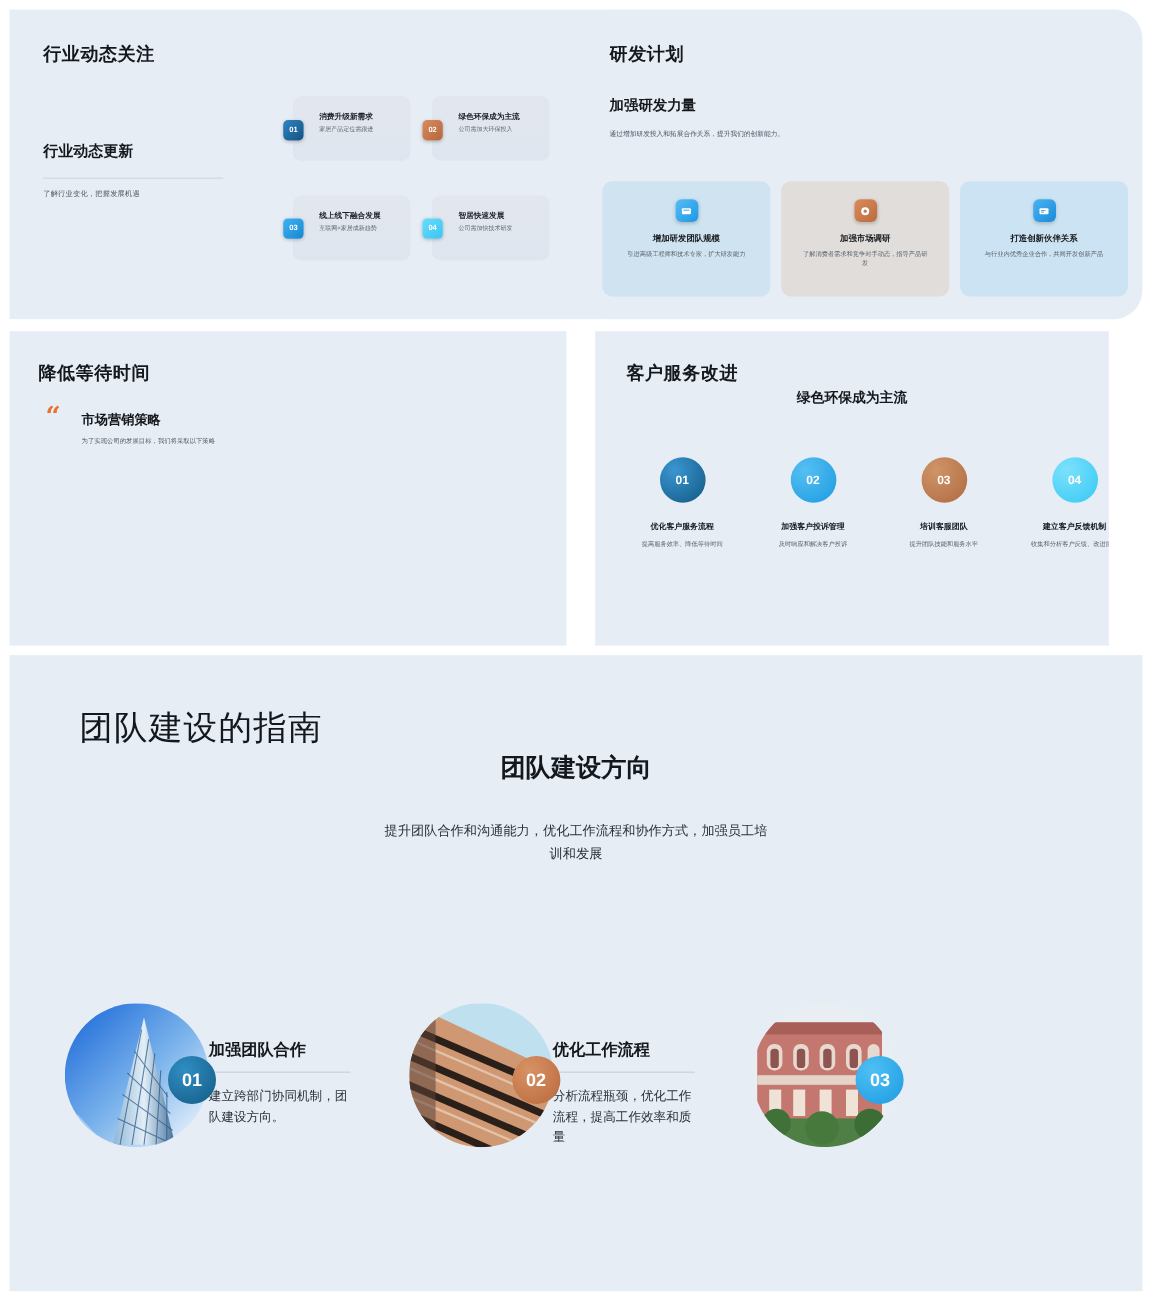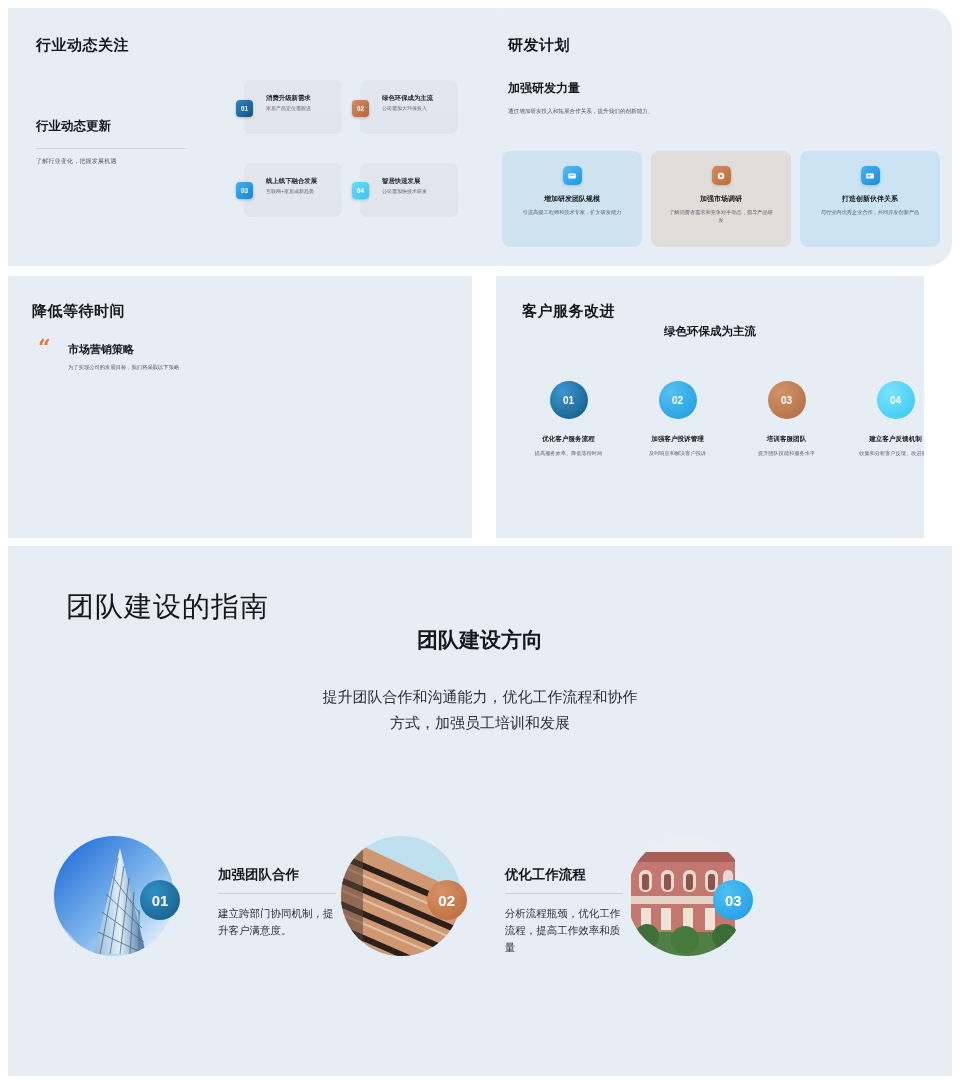--- a/index.html
+++ b/index.html
@@ -82,31 +82,31 @@
   .cc2{background:radial-gradient(circle at 32% 28%,#55c0f2,#1d9ae0);}
   .cc3{background:radial-gradient(circle at 32% 28%,#cf9467,#b06a41);}
   .cc4{background:radial-gradient(circle at 32% 28%,#7ce1fb,#35c8f5);}
   .cs-t{margin-top:16px;font-size:6.6px;font-weight:bold;color:#14181c;}
   .cs-d{margin-top:6px;font-size:5.2px;color:#5a636e;text-align:center;}
 
   
   .bb-title{position:absolute;left:58px;top:42px;font-size:28px;font-weight:normal;color:#14181c;letter-spacing:1px;}
   .bb-sub{position:absolute;left:0;right:0;top:80px;text-align:center;font-size:21px;font-weight:bold;color:#14181c;}
   .bb-desc{position:absolute;left:50%;transform:translateX(-50%);top:138px;width:320px;text-align:center;
-    font-size:15px;color:#2b313a;line-height:1.75;}
+    font-size:11px;color:#2b313a;line-height:1.75;}
   .tb-row{position:absolute;left:46px;top:290px;width:860px;display:flex;}
   .tb-item{width:287px;position:relative;display:flex;}
   .tb-photo{position:relative;width:120px;height:120px;border-radius:50%;flex:none;overflow:visible;}
   .tb-photo .img{width:120px;height:120px;border-radius:50%;overflow:hidden;}
   .tb-num{position:absolute;right:-6px;top:44px;width:40px;height:40px;border-radius:50%;
     display:flex;align-items:center;justify-content:center;color:#fff;font-size:15px;font-weight:bold;z-index:3;}
   .n1{background:radial-gradient(circle at 35% 30%,#2f8ec4,#145a82);}
   .n2{background:radial-gradient(circle at 35% 30%,#d89265,#b9683c);}
   .n3{background:radial-gradient(circle at 35% 30%,#4fc0f3,#1c9ae2);}
-  .tb-txt{margin-left:44px;padding-top:30px;width:122px;font-family:Liberation Mono, monospace;}
+  .tb-txt{padding-top:30px;width:122px;}
   .tb-t{font-size:13.5px;font-weight:bold;color:#14181c;}
   .tb-rule{margin-top:9px;width:118px;height:1px;background:#c6d1de;}
   .tb-d{margin-top:12px;font-size:10.5px;color:#2b313a;line-height:1.62;}
 </style>
 </head>
 <body>
 
 <div class="deck">
 
   <div class="panel p-tl">
@@ -264,21 +264,21 @@
                   <line x1="44" y1="96" x2="91" y2="118"></line>
               </g>
               <polygon points="10,92 34,118 10,118" fill="#bcd7ee" opacity="0.7"></polygon>
             </svg>
           </div>
           <div class="tb-num n1">01</div>
         </div>
         <div class="tb-txt">
           <div class="tb-t">加强团队合作</div>
           <div class="tb-rule"></div>
-          <div class="tb-d">建立跨部门协同机制，提升客户满意度。</div>
+          <div class="tb-d">建立跨部门协同机制，团队建设方向。</div>
         </div>
       </div>
 
       <div class="tb-item">
         <div class="tb-photo">
           <div class="img">
             <svg viewBox="0 0 120 120" width="120" height="120">
               <rect width="120" height="120" fill="#bfe0ef"></rect>
               <polygon points="0,0 120,56 120,120 0,120" fill="#cf9873"></polygon>
               <g stroke="#1d1512" stroke-width="6" opacity="0.92">

